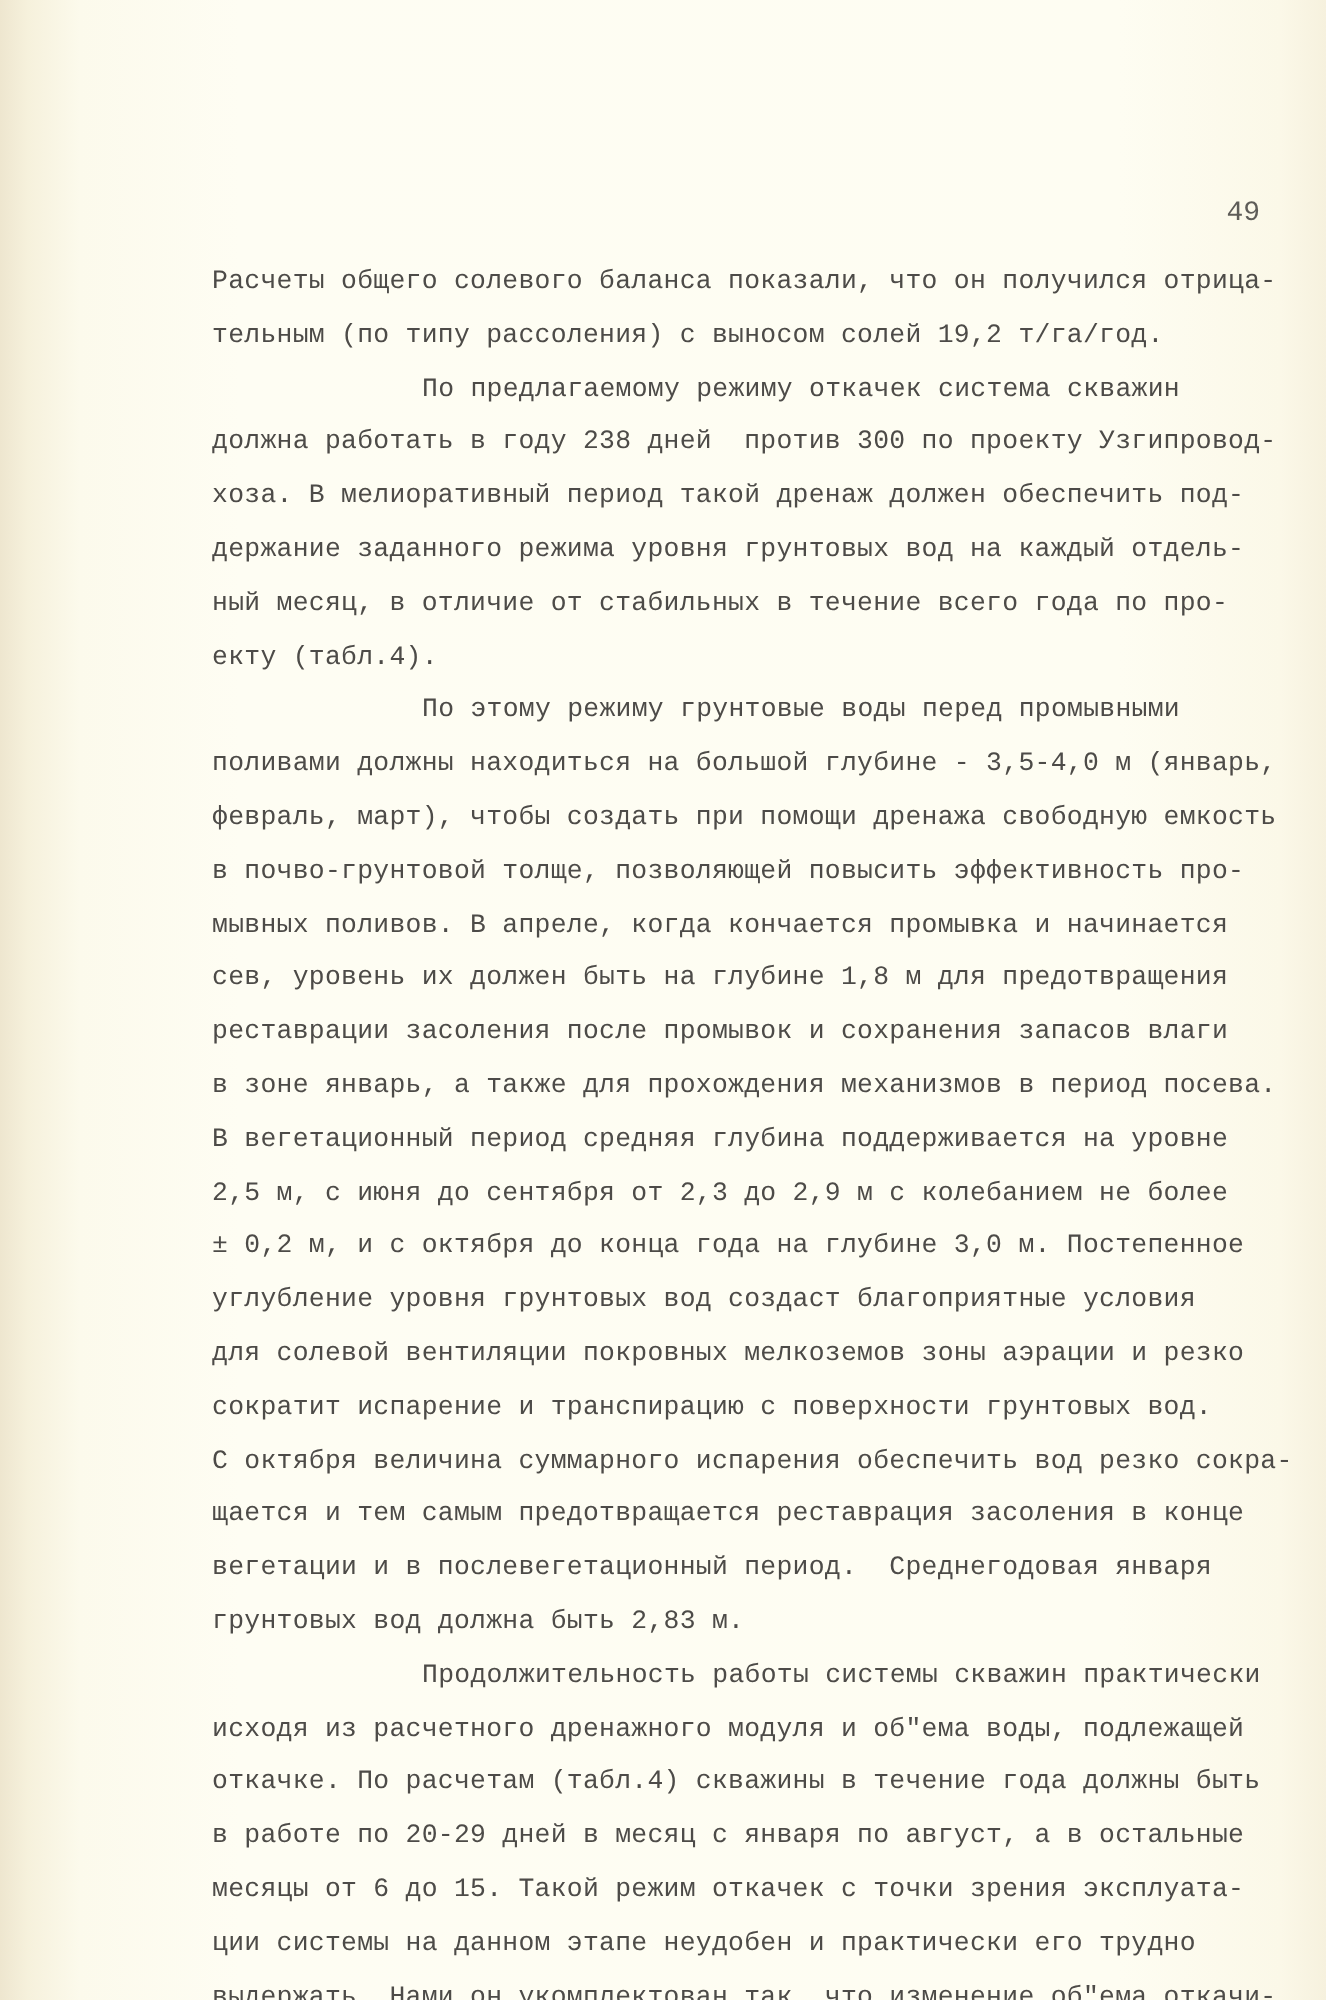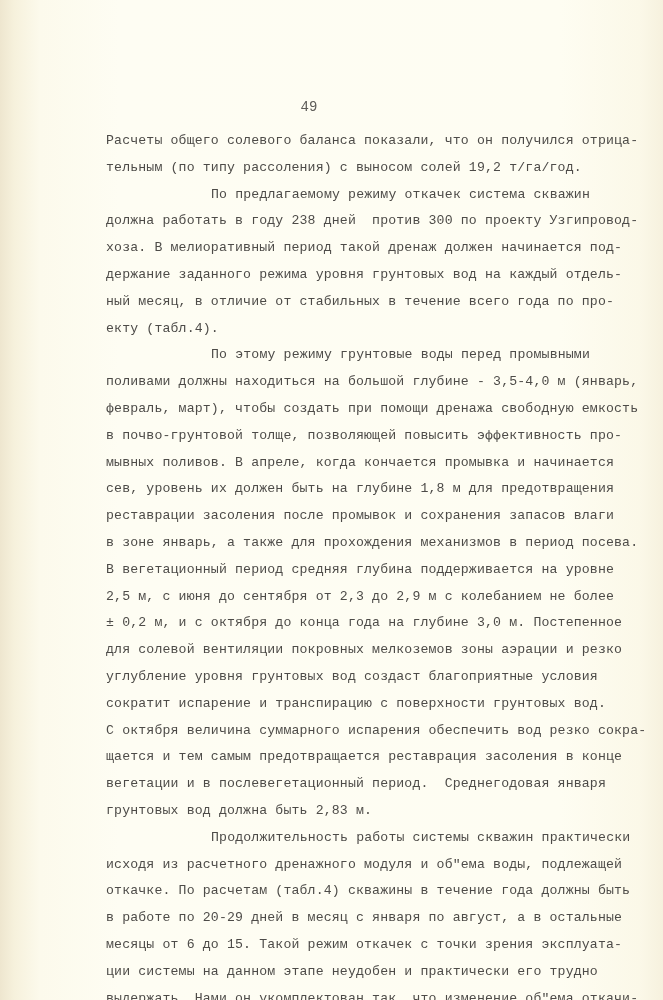--- a/index.html
+++ b/index.html
@@ -6,22 +6,22 @@
   body {
     width: 663px; height: 1000px; overflow: hidden;
     background: #fdfcf0;
     position: relative;
   }
   .page {
     position: absolute; left: 0; top: 0; width: 663px; height: 1000px;
     background: linear-gradient(to right, #eee6cf 0px, #f6f1dc 14px, #fcfaec 40px, #fefdf3 120px, #fefdf2 560px, #fbf8e8 640px, #f6f1de 663px);
   }
   .page-number {
-    position: absolute; top: 99px; left: 0; width: 618px;
-    text-align: center;
+    position: absolute; top: 99px; left: 12px; width: 618px;
+    text-align: right;
     font-family: "Liberation Mono", "DejaVu Sans Mono", monospace;
     font-size: 14px; color: #5e5c58;
   }
   .text {
     position: absolute; left: 58px; top: 128px; width: 560px;
     font-family: "Liberation Mono", "DejaVu Sans Mono", monospace;
     font-size: 13.2px; line-height: 26.8px; color: #4d4b48;
     letter-spacing: 0.15px;
   }
   .line { white-space: pre; height: 26.8px; margin-left: 48px; }
@@ -30,37 +30,37 @@
 </head>
 <body>
 
 <div class="page">
   <div class="page-number">49</div>
   <div class="text" id="text-body">
       <div class="line">Расчеты общего солевого баланса показали, что он получился отрица-</div>
       <div class="line">тельным (по типу рассоления) с выносом солей 19,2 т/га/год.</div>
       <div class="line indent">По предлагаемому режиму откачек система скважин</div>
       <div class="line">должна работать в году 238 дней  против 300 по проекту Узгипровод-</div>
-      <div class="line">хоза. В мелиоративный период такой дренаж должен начинается под-</div>
+      <div class="line">хоза. В мелиоративный период такой дренаж должен обеспечить под-</div>
       <div class="line">держание заданного режима уровня грунтовых вод на каждый отдель-</div>
       <div class="line">ный месяц, в отличие от стабильных в течение всего года по про-</div>
       <div class="line">екту (табл.4).</div>
       <div class="line indent">По этому режиму грунтовые воды перед промывными</div>
       <div class="line">поливами должны находиться на большой глубине - 3,5-4,0 м (январь,</div>
       <div class="line">февраль, март), чтобы создать при помощи дренажа свободную емкость</div>
       <div class="line">в почво-грунтовой толще, позволяющей повысить эффективность про-</div>
       <div class="line">мывных поливов. В апреле, когда кончается промывка и начинается</div>
       <div class="line">сев, уровень их должен быть на глубине 1,8 м для предотвращения</div>
       <div class="line">реставрации засоления после промывок и сохранения запасов влаги</div>
       <div class="line">в зоне январь, а также для прохождения механизмов в период посева.</div>
       <div class="line">В вегетационный период средняя глубина поддерживается на уровне</div>
       <div class="line">2,5 м, с июня до сентября от 2,3 до 2,9 м с колебанием не более</div>
       <div class="line">± 0,2 м, и с октября до конца года на глубине 3,0 м. Постепенное</div>
+      <div class="line">углубление уровня грунтовых вод создаст благоприятные условия</div>
       <div class="line">для солевой вентиляции покровных мелкоземов зоны аэрации и резко</div>
-      <div class="line">углубление уровня грунтовых вод создаст благоприятные условия</div>
       <div class="line">сократит испарение и транспирацию с поверхности грунтовых вод.</div>
       <div class="line">С октября величина суммарного испарения обеспечить вод резко сокра-</div>
       <div class="line">щается и тем самым предотвращается реставрация засоления в конце</div>
       <div class="line">вегетации и в послевегетационный период.  Среднегодовая января</div>
       <div class="line">грунтовых вод должна быть 2,83 м.</div>
       <div class="line indent">Продолжительность работы системы скважин практически</div>
       <div class="line">исходя из расчетного дренажного модуля и об"ема воды, подлежащей</div>
       <div class="line">откачке. По расчетам (табл.4) скважины в течение года должны быть</div>
       <div class="line">в работе по 20-29 дней в месяц с января по август, а в остальные</div>
       <div class="line">месяцы от 6 до 15. Такой режим откачек с точки зрения эксплуата-</div>

